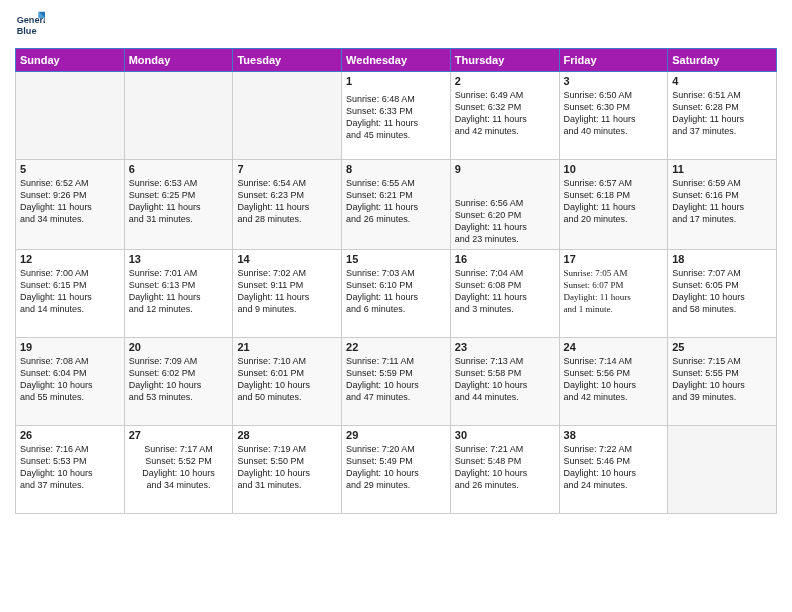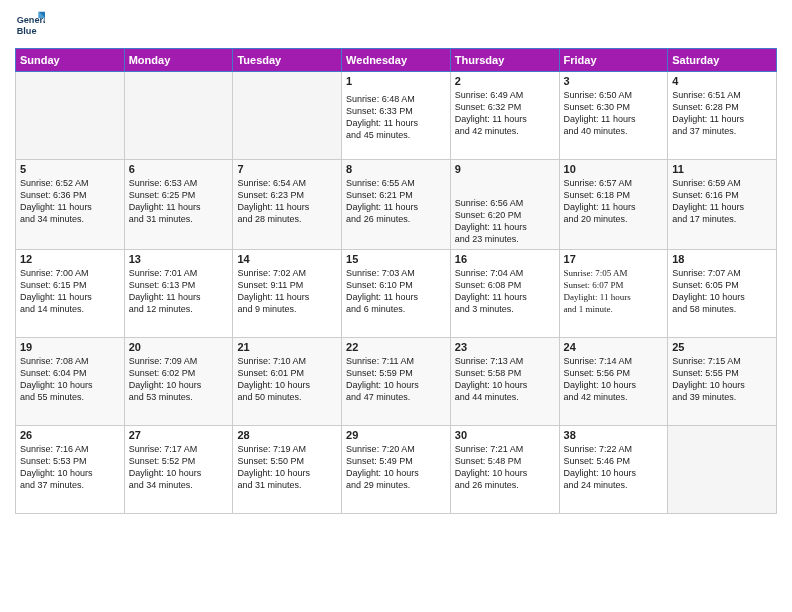--- a/index.html
+++ b/index.html
@@ -146,21 +146,21 @@
             <div class="cell-text" style="white-space: pre-line;">Sunrise: 6:51 AM
 Sunset: 6:28 PM
 Daylight: 11 hours
 and 37 minutes.</div>
           </td>
         </tr>
         <tr>
           <td>
             <span class="day-num">5</span>
             <div class="cell-text" style="white-space: pre-line;">Sunrise: 6:52 AM
-Sunset: 6:36 PM
+Sunset: 9:26 PM
 Daylight: 11 hours
 and 34 minutes.</div>
           </td>
           <td>
             <span class="day-num">6</span>
             <div class="cell-text" style="white-space: pre-line;">Sunrise: 6:53 AM
 Sunset: 6:25 PM
 Daylight: 11 hours
 and 31 minutes.</div>
           </td>
@@ -305,21 +305,21 @@
         <tr>
           <td>
             <span class="day-num">26</span>
             <div class="cell-text" style="white-space: pre-line;">Sunrise: 7:16 AM
 Sunset: 5:53 PM
 Daylight: 10 hours
 and 37 minutes.</div>
           </td>
           <td>
             <span class="day-num">27</span>
-            <div class="cell-text" style="white-space: pre-line;">Sunrise: 7:17 AM
+            <div class="cell-text" style="white-space: pre-line; text-align: center;">Sunrise: 7:17 AM
 Sunset: 5:52 PM
 Daylight: 10 hours
 and 34 minutes.</div>
           </td>
           <td>
             <span class="day-num">28</span>
             <div class="cell-text" style="white-space: pre-line;">Sunrise: 7:19 AM
 Sunset: 5:50 PM
 Daylight: 10 hours
 and 31 minutes.</div>

